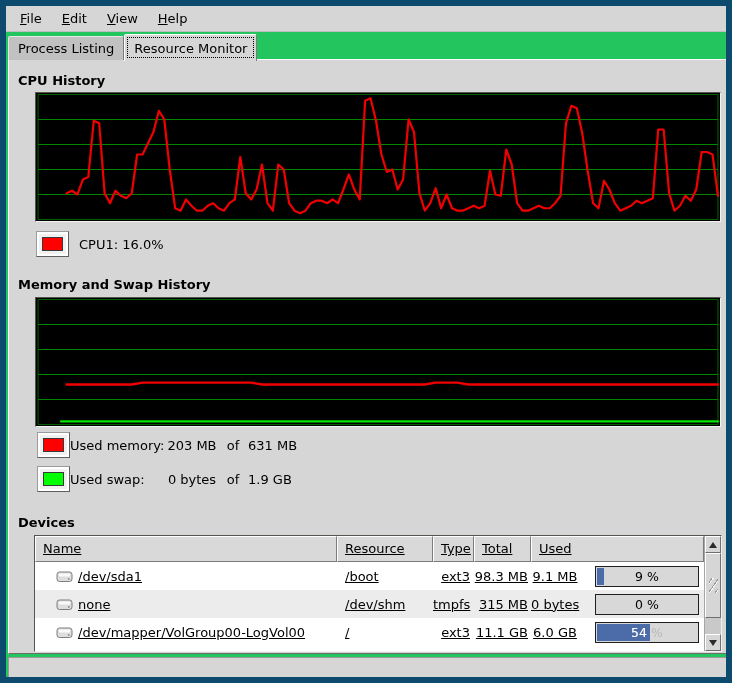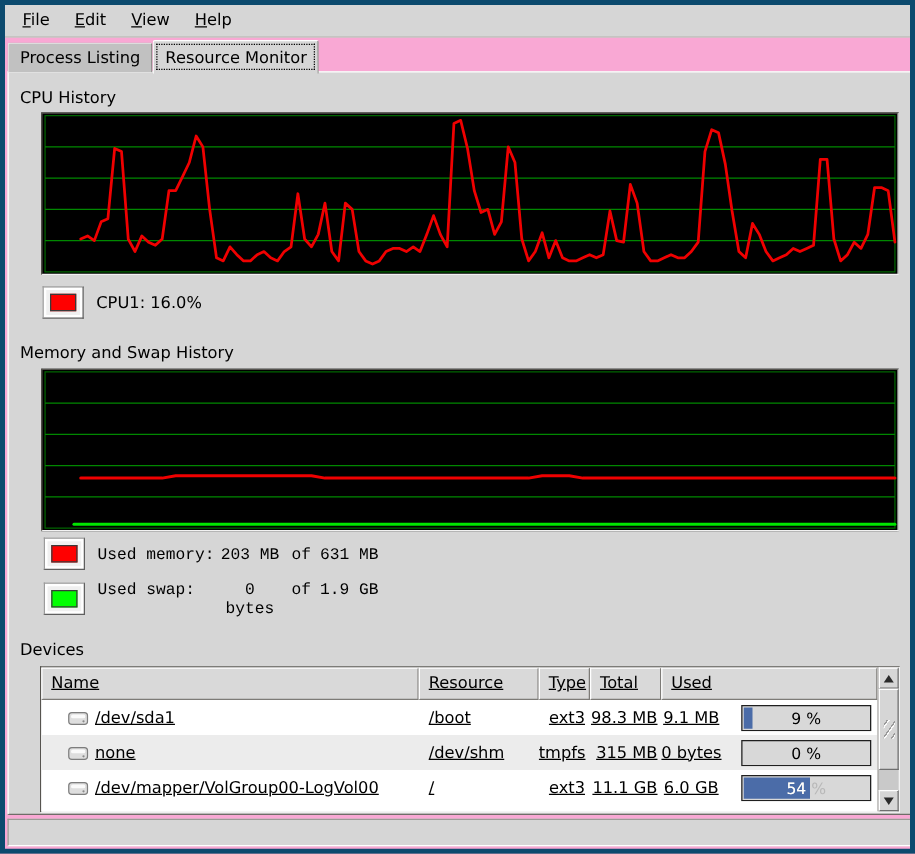--- a/index.html
+++ b/index.html
@@ -2,22 +2,22 @@
 <html><head>
 <meta charset="utf-8">
 <style>
   * { box-sizing: border-box; margin: 0; padding: 0; }
   html,body { background:#888; }
   body { font-family: "DejaVu Sans", "Liberation Sans", sans-serif; }
 
   .window {
     position: relative;
     width: 732px; height: 683px;
-    background: #f9a8d4;
-    border: 4px solid #0c4a6e;
+    background: #22c55e;
+    border: 6px solid #0c4a6e;
     overflow: hidden;
     font-size: 13px; color: #000;
   }
 
   
   .menubar {
     position: absolute; left:0; top:0; width:728px; height:26px;
     display:flex; align-items:center; padding-left:4px;
     background:#d6d6d6; border-bottom:1px solid #c0beba;
   }
@@ -42,42 +42,42 @@
   }
 
   
   .page {
     position:absolute; left:2px; top:53px; width:724px; height:595px;
     background:#d6d6d6;
     border:1px solid; border-color:#ffffff #6f6d68 #6f6d68 #ffffff;
     z-index:1;
   }
 
-  .section-title { position:absolute; font-weight:normal; font-size:13px; z-index:2; }
+  .section-title { position:absolute; font-weight:bold; font-size:13px; z-index:2; }
 
   
   .chart {
     position:absolute; left:29px; width:686px; height:130px;
     background:#000;
     border:1px solid; border-color:#56544f #f2f2f2 #f2f2f2 #56544f;
     z-index:2;
   }
   .chart svg { display:block; width:100%; height:100%; }
 
   
   .legend-row { position:absolute; display:flex; align-items:center; z-index:2; }
   .color-btn {
     width:33px; height:26px; background:#f0f0f0;
     border:1px solid; border-color:#9b9b9b #5f5f5f #5f5f5f #9b9b9b;
     box-shadow: inset 0 0 0 2px #ffffff;
     display:flex; align-items:center; justify-content:center;
   }
   .swatch { width:21px; height:14px; border:1px solid #3a3a3a; }
   .legend-label { margin-left:10px; }
-  .legend-grid { margin-left:10px; display:grid; grid-template-columns:96px 52px 30px auto;font-family:Liberation Mono, monospace; }
+  .legend-grid { display:grid; grid-template-columns:96px 52px 30px auto; }
   .lg-val { text-align:center; }
   .lg-of  { text-align:center; }
 
   
   .pane-grip {
     position:absolute; left:348px; top:489px; width:38px; height:9px;
     background: repeating-linear-gradient(115deg, transparent 0 4px, #8f8d89 4px 5.5px, #f8f8f8 5.5px 7px, transparent 7px 8.5px);
   }
 
   

